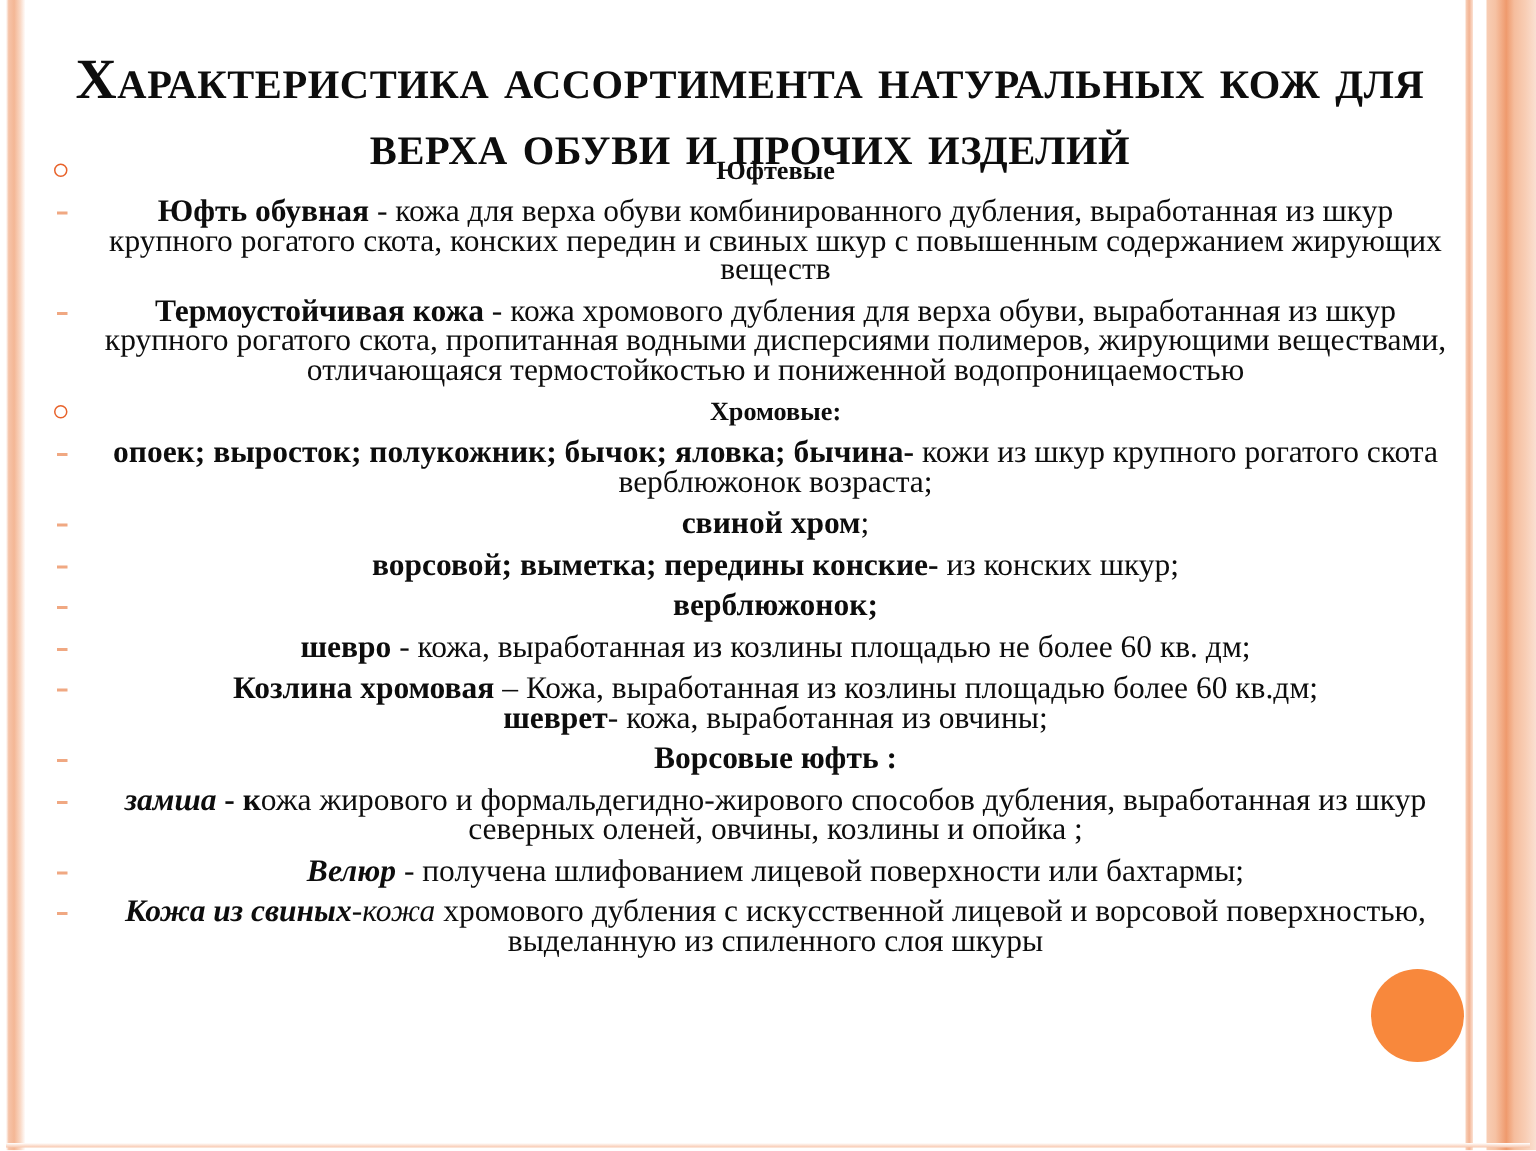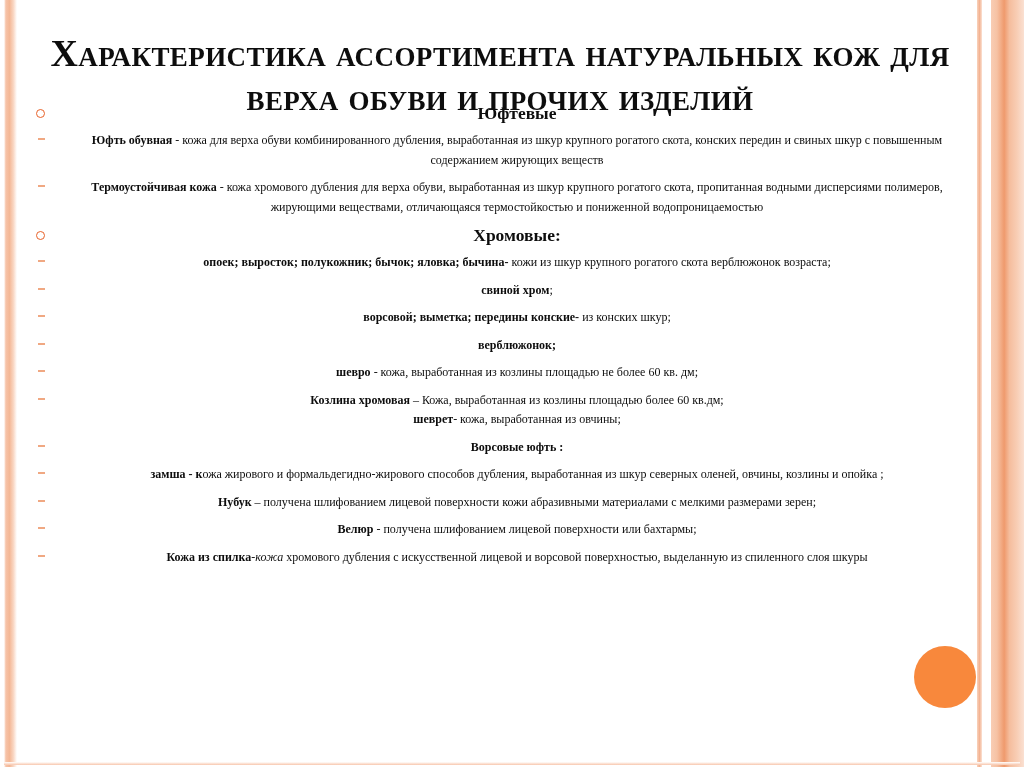--- a/index.html
+++ b/index.html
@@ -115,39 +115,39 @@
     width: 9px;
     height: 9px;
     border: 1.6px solid #e8622a;
     border-radius: 50%;
     box-sizing: border-box;
     position: relative;
     top: -1px;
   }
   
   .lvl2 {
-    font-size: 12px;
+    font-size: 21px;
     line-height: 19.5px;
     margin-bottom: 8px;
     padding-left: 32px;
   }
   .lvl2 .marker .dash {
     display: inline-block;
     width: 7px;
     height: 2px;
     background: #f0a882;
     position: relative;
     top: -4px;
     left: 2px;
   }
   .lvl2 .txt { display: block; }
 
   b, .b { font-weight: bold; }
   i, .i { font-style: italic; }
-  .bi { font-weight: bold; }
+  .bi { font-weight: bold; font-style: italic; }
 
   
   .orange-dot {
     position: absolute;
     left: 914px;
     top: 646px;
     width: 62px;
     height: 62px;
     border-radius: 50%;
     background: #f8883c;
@@ -203,27 +203,23 @@
       <div class="bullet-row lvl2">
         <span class="marker"><span class="dash"></span></span>
         <span class="txt"><span class="b">Ворсовые юфть :</span></span>
       </div>
       <div class="bullet-row lvl2">
         <span class="marker"><span class="dash"></span></span>
         <span class="txt"><span class="bi">замша</span><span class="b"> - к</span><span>ожа жирового и формальдегидно-жирового способов дубления,  выработанная из шкур северных оленей, овчины, козлины и опойка ;</span></span>
       </div>
       <div class="bullet-row lvl2">
         <span class="marker"><span class="dash"></span></span>
-        <span class="txt"><span class="bi">Нубук</span><span> – получена шлифованием лицевой поверхности кожи абразивными материалами с мелкими размерами зерен;</span></span>
-      </div>
-      <div class="bullet-row lvl2">
-        <span class="marker"><span class="dash"></span></span>
         <span class="txt"><span class="bi"> Велюр</span><span> - получена шлифованием лицевой поверхности или бахтармы;</span></span>
       </div>
       <div class="bullet-row lvl2">
         <span class="marker"><span class="dash"></span></span>
-        <span class="txt"><span class="bi">Кожа из  спилка</span><span class="i">-кожа</span><span> хромового дубления с искусственной лицевой и ворсовой поверхностью, выделанную из спиленного слоя шкуры</span></span>
+        <span class="txt"><span class="bi">Кожа из  свиных</span><span class="i">-кожа</span><span> хромового дубления с искусственной лицевой и ворсовой поверхностью, выделанную из спиленного слоя шкуры</span></span>
       </div>
     </div>
 
   <div class="orange-dot"></div>
 
 </div>
 
 </body></html>

